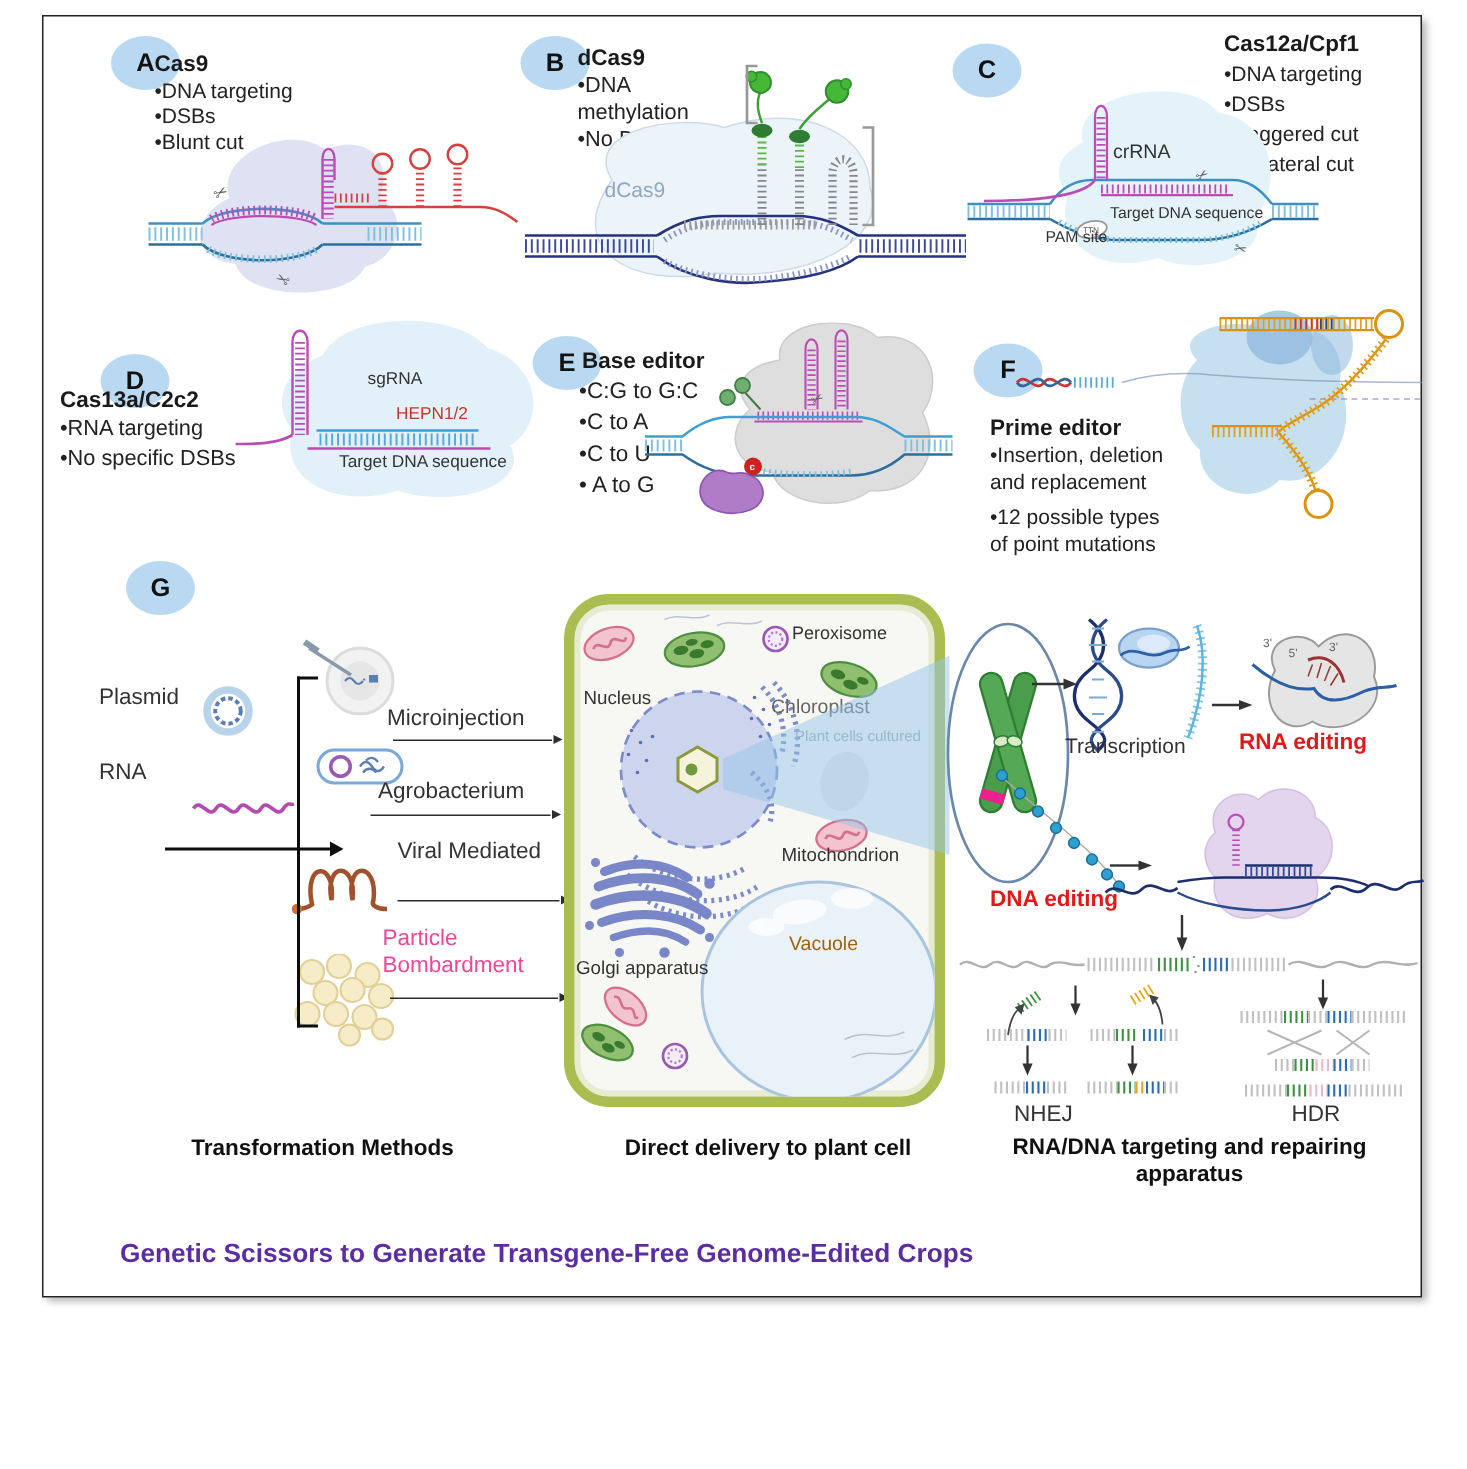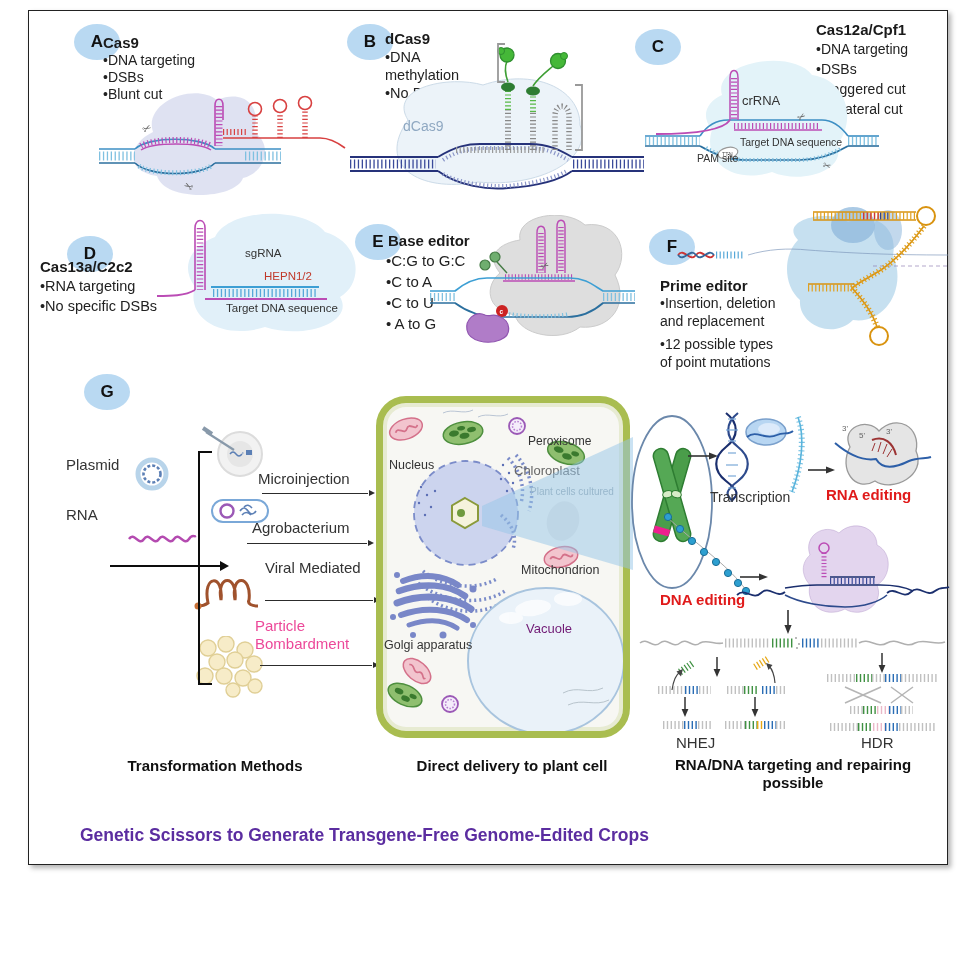--- a/index.html
+++ b/index.html
@@ -370,25 +370,25 @@
         <ellipse cx="8" cy="-2" rx="3.8" ry="2.2" fill="#3a7a2e"></ellipse>
       </g>
     <g transform="translate(67,301)">
         <circle r="8" fill="#f4ecfa" stroke="#9b59b6" stroke-width="1.8"></circle>
         <circle r="4.5" fill="none" stroke="#b57cd1" stroke-width="1.5" stroke-dasharray="1.5,1.5"></circle>
       </g>
     <path d="M180,290 C195,282 205,292 220,285 M185,302 C200,295 212,304 226,297" stroke="#b8c4cc" stroke-width="1" fill="none"></path>
   </svg>
 
   <div class="abs lbl" style="left:389px;top:458px;font-size:12.5px">Nucleus</div>
-  <div class="abs lbl" style="left:528px;top:434px;font-size:12px">Peroxisome</div>
+  <div class="abs lbl" style="left:528px;top:415px;font-size:12px">Peroxisome</div>
   <div class="abs lbl" style="left:514px;top:463px;font-size:13px;color:#666">Chloroplast</div>
   <div class="abs lbl" style="left:530px;top:486px;font-size:10px;color:#9aa8b0">Plant cells cultured</div>
   <div class="abs lbl" style="left:521px;top:563px;font-size:12.5px">Mitochondrion</div>
-  <div class="abs lbl" style="left:526px;top:621px;font-size:13px;color:#701a75">Vacuole</div>
+  <div class="abs lbl" style="left:526px;top:621px;font-size:13px;color:#a16207">Vacuole</div>
   <div class="abs lbl" style="left:384px;top:638px;font-size:12.5px">Golgi apparatus</div>
 
   <svg class="abs" style="left:470px;top:420px" width="180" height="165" viewBox="0 0 180 165">
     <polygon points="12,86 163,17 163,150 12,106" fill="rgba(150,198,232,0.5)"></polygon>
   </svg>
 
   <svg class="abs" style="left:625px;top:395px" width="325" height="365" viewBox="0 0 325 365">
     <ellipse cx="47" cy="107" rx="40" ry="86" fill="#ffffff" stroke="#6b88ab" stroke-width="1.8"></ellipse>
     <g transform="translate(47,100)">
       <rect x="-7.5" y="-48" width="15" height="96" rx="7.5" transform="rotate(16)" fill="#4a9d4a" stroke="#2e7d32" stroke-width="1.5"></rect>
@@ -526,15 +526,15 @@
   <div class="abs lbl" style="left:842px;top:424px;font-size:8px;color:#666">3'</div>
   <div class="abs lbl" style="left:859px;top:431px;font-size:8px;color:#666">5'</div>
   <div class="abs lbl" style="left:886px;top:427px;font-size:8px;color:#666">3'</div>
   <div class="abs redlbl" style="left:660px;top:591px">DNA editing</div>
   <div class="abs lbl" style="left:676px;top:734px;font-size:15px">NHEJ</div>
   <div class="abs lbl" style="left:861px;top:734px;font-size:15px">HDR</div>
 
   <div class="abs cap" style="left:115px;top:757px;width:200px">Transformation Methods</div>
   <div class="abs cap" style="left:398px;top:757px;width:228px">Direct delivery to plant cell</div>
   <div class="abs cap" style="left:643px;top:756px;width:300px">RNA/DNA targeting and repairing</div>
-  <div class="abs cap" style="left:643px;top:774px;width:300px">possible</div>
+  <div class="abs cap" style="left:643px;top:774px;width:300px">apparatus</div>
   <div class="abs figtitle" style="left:80px;top:825px;width:818px">Genetic Scissors to Generate Transgene-Free Genome-Edited Crops</div>
 </div>
 
 </body></html>

